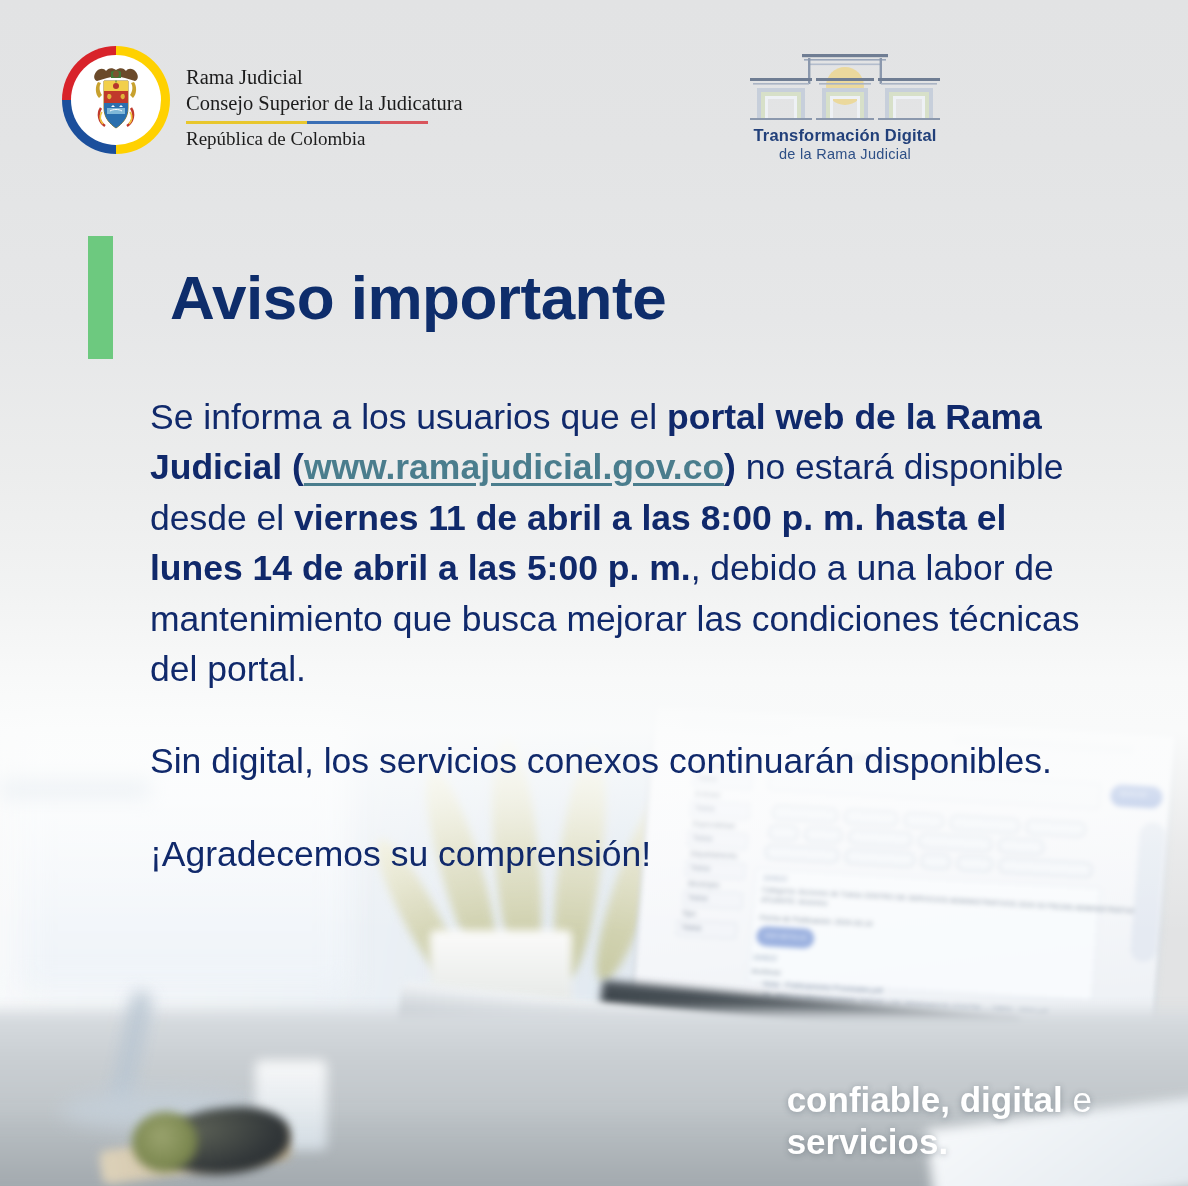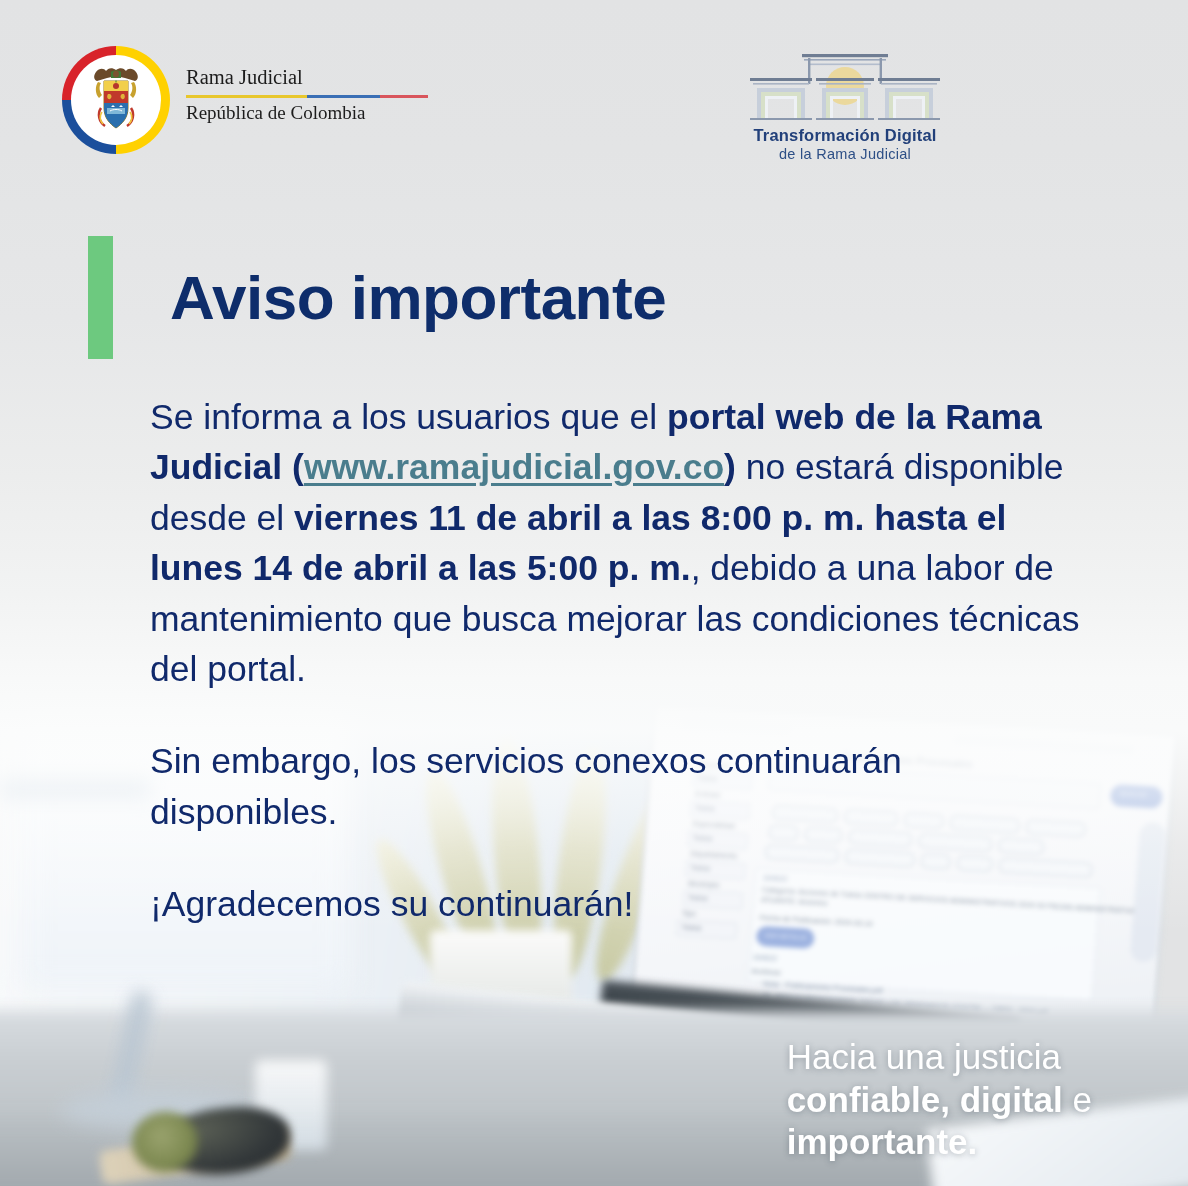--- a/index.html
+++ b/index.html
@@ -509,20 +509,21 @@
 
           <path d="M16 44 C12 50 14 58 20 62" stroke="#c0392b" stroke-width="2.5" fill="none"></path>
           <path d="M46 44 C50 50 48 58 42 62" stroke="#c0392b" stroke-width="2.5" fill="none"></path>
           <path d="M17 48 C14 52 15 57 18 60" stroke="#f0c63c" stroke-width="1.6" fill="none"></path>
           <path d="M45 48 C48 52 47 57 44 60" stroke="#f0c63c" stroke-width="1.6" fill="none"></path>
         </svg>
       </div>
 
       <div class="brand-text">
         <div class="brand-line1">Rama Judicial</div>
+        <div class="brand-line2">Consejo Superior de la Judicatura</div>
         <div class="tricolor"></div>
         <div class="brand-line3">República de Colombia</div>
       </div>
     </div>
 
     <div class="brand-right">
       <div class="td-mark">
         <svg viewBox="0 0 210 72" width="210" height="72" xmlns="http://www.w3.org/2000/svg">
           <circle cx="105" cy="36" r="19" fill="#f3cf63" opacity="0.55"></circle>
 
@@ -564,24 +565,23 @@
   </div>
 
   <div class="title-row">
     <div class="accent-bar"></div>
     <div class="page-title">Aviso importante</div>
   </div>
 
   <div class="copy">
     <p><span>Se informa a los usuarios que el </span><b>portal web de la Rama Judicial (</b><a class="portal-link" href="#">www.ramajudicial.gov.co</a><b>)</b><span> no estará disponible desde el </span><b>viernes 11 de abril a las 8:00 p. m. hasta el lunes 14 de abril a las 5:00 p. m.</b><span>, debido a una labor de mantenimiento que busca mejorar las condiciones técnicas del portal.</span></p>
     <div class="gap"></div>
-    <p>Sin embargo, los servicios conexos continuarán disponibles.</p>
+    <p>Sin digital, los servicios conexos continuarán disponibles.</p>
     <div class="gap"></div>
-    <p>¡Agradecemos su continuarán!</p>
+    <p>¡Agradecemos su comprensión!</p>
   </div>
 
   <div class="tagline">
-    <div class="light">Hacia una justicia</div>
     <div><span class="strong">confiable, digital</span><span class="light"> e</span></div>
-    <div class="strong">importante.</div>
+    <div class="strong">servicios.</div>
   </div>
 
 </div>
 
 </body></html>

